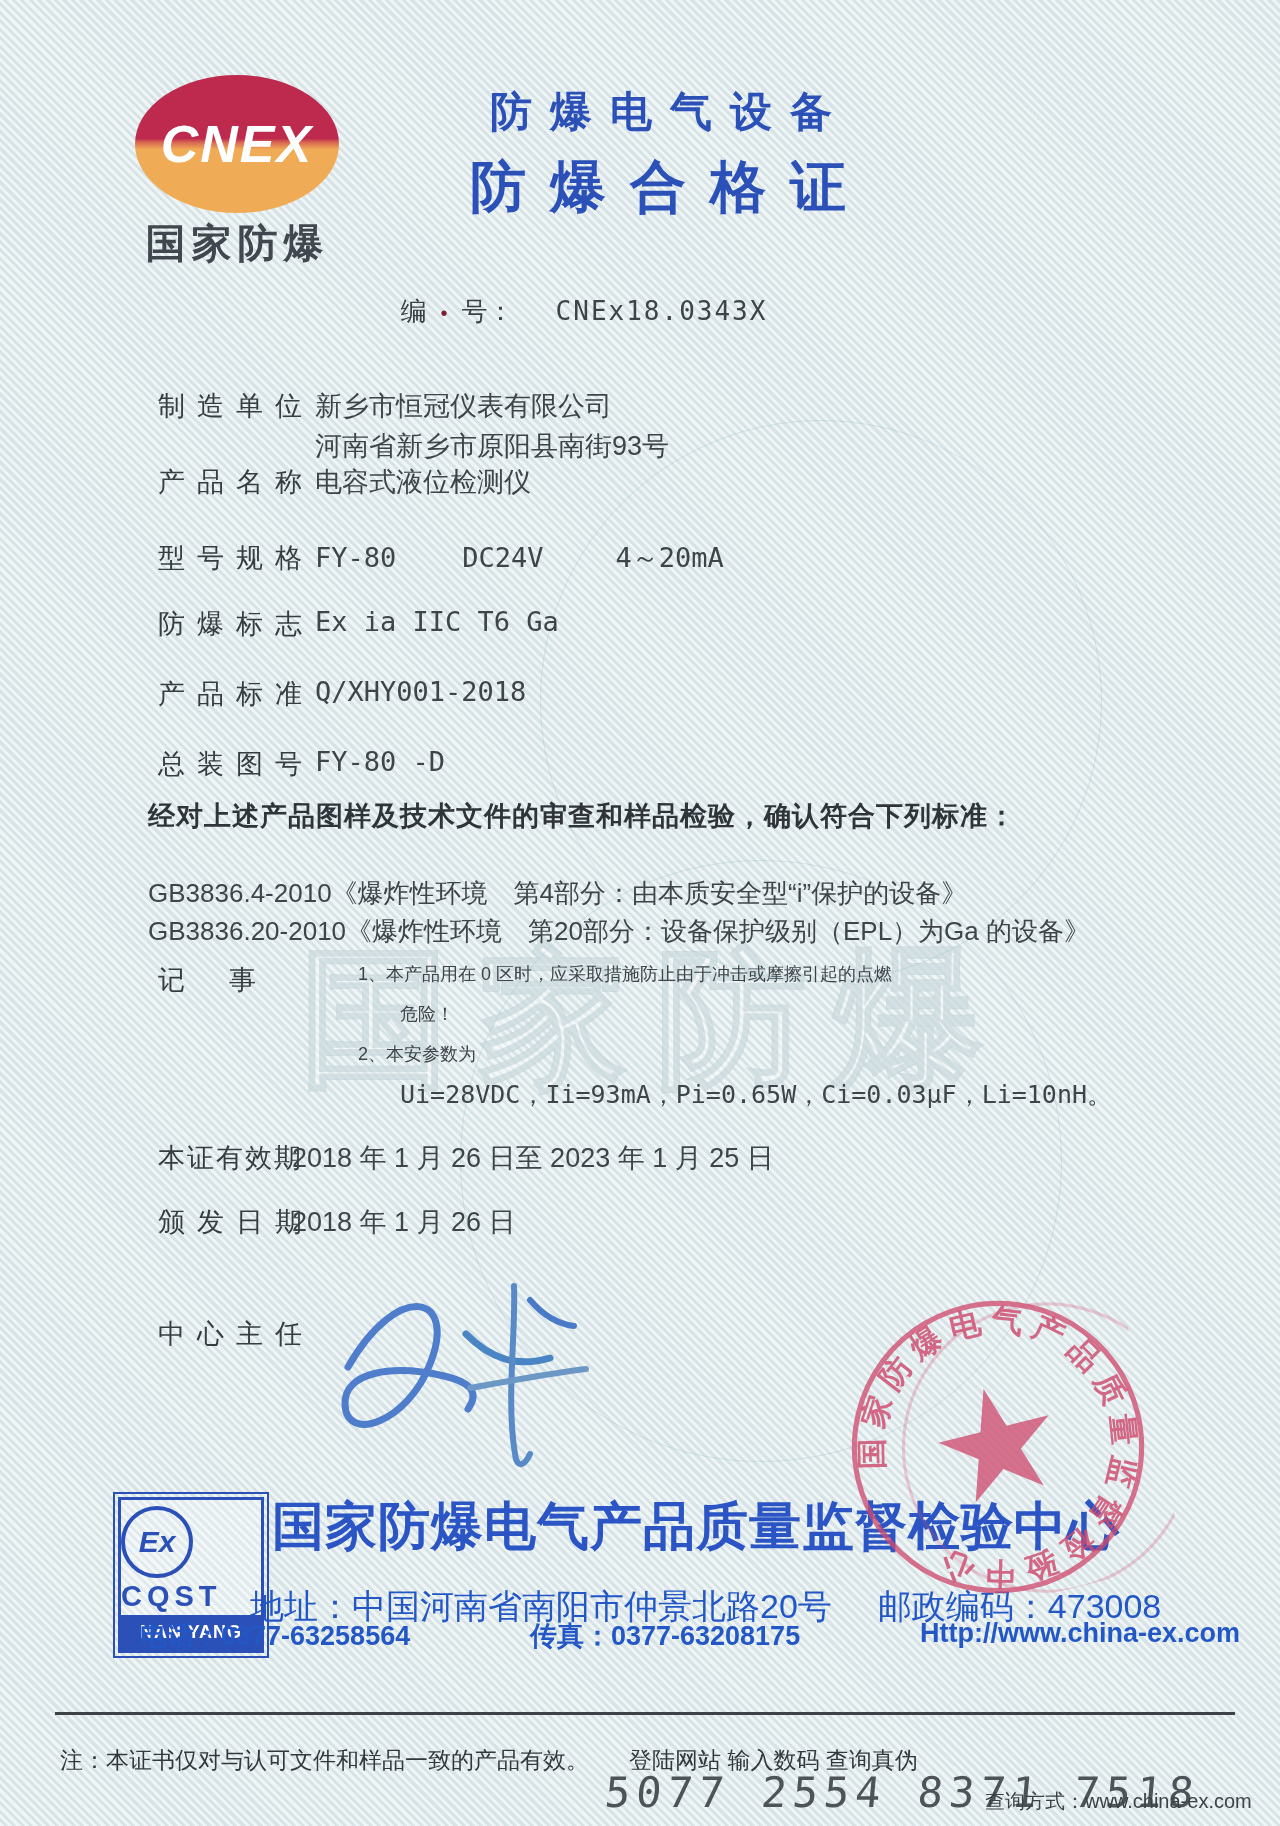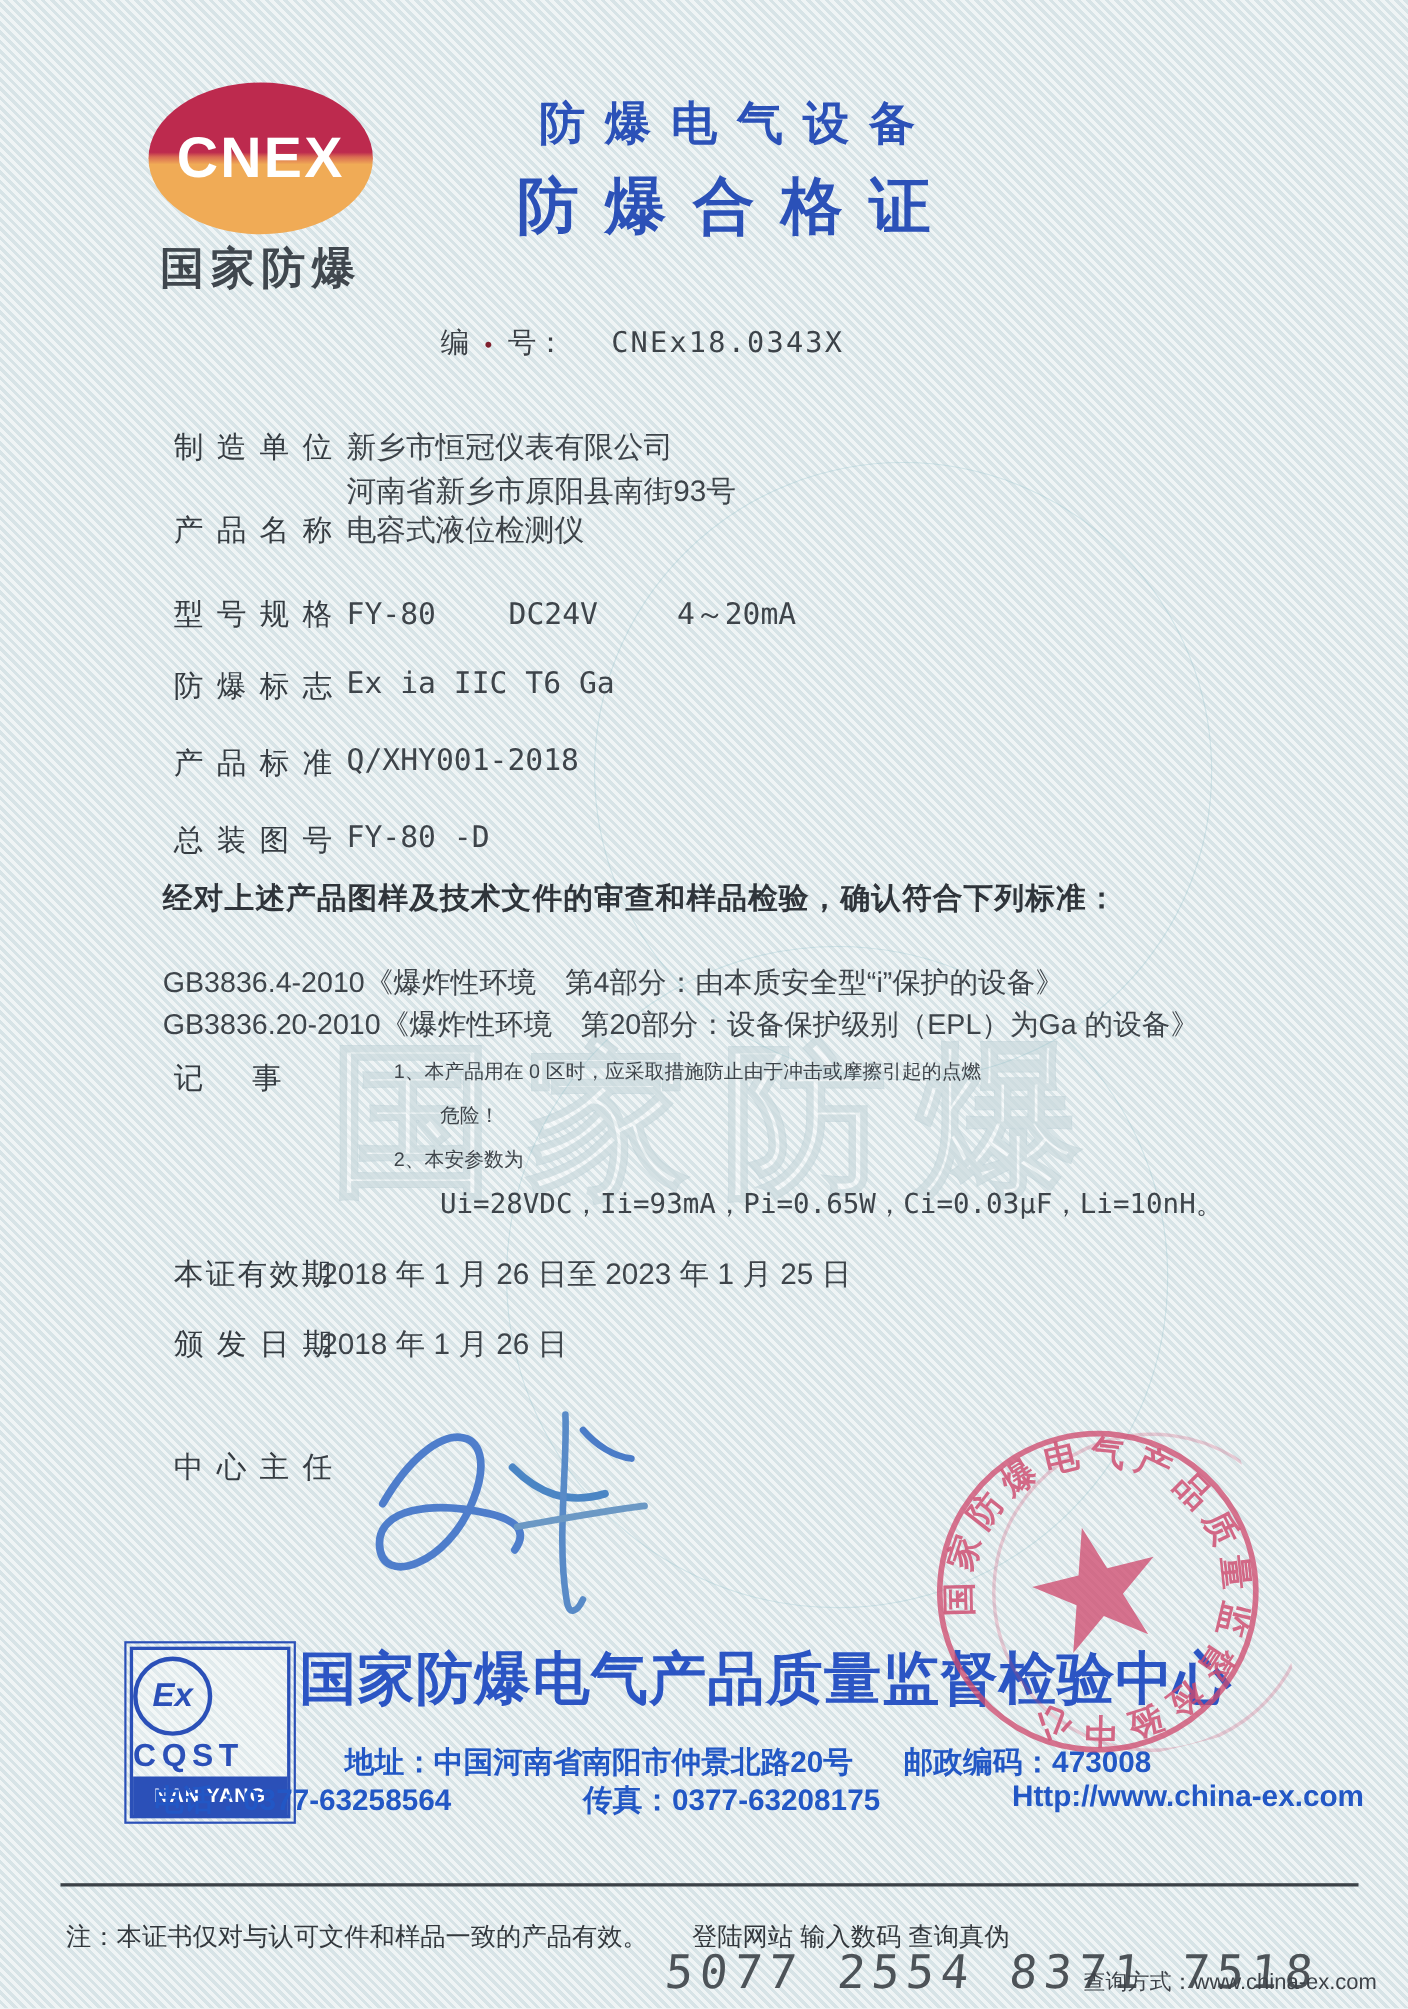--- a/index.html
+++ b/index.html
@@ -18,21 +18,21 @@
   .watermark{
     position:absolute;left:300px;top:920px;z-index:1;
     font-size:150px;font-weight:bold;letter-spacing:28px;
     color:rgba(255,255,255,.40);-webkit-text-stroke:2px rgba(185,205,212,.55);
     white-space:nowrap;
   }
   
   .cnex-ellipse{
     left:135px;top:75px;width:204px;height:138px;border-radius:50%;
     background:linear-gradient(#bd2a4e 0 46%, #d96a52 49%, #f0ab56 54% 100%);
-    display:flex;align-items:center;justify-content:center;z-index:3;
+    display:flex;align-items:center;justify-content:center;z-index:3;font-style:italic;
   }
   .cnex-text{color:#fff;font-weight:800;font-size:52px;letter-spacing:2px;}
   .cnex-caption{left:110px;top:216px;width:255px;text-align:center;font-size:40px;color:#40474e;letter-spacing:6px;font-weight:600;z-index:3;}
   
   .subtitle{left:360px;top:84px;width:620px;text-align:center;font-size:42px;font-weight:bold;color:#2b51b8;letter-spacing:18px;z-index:3;}
   .title{left:310px;top:150px;width:720px;text-align:center;font-size:56px;font-weight:bold;color:#2b51b8;letter-spacing:24px;z-index:3;}
   .certno{left:0;top:294px;width:1168px;text-align:center;font-size:26px;z-index:3;}
   .certno .dot{color:#7e1f2d;margin:0 14px;font-size:20px;}
   .certno .val{font-family:"DejaVu Sans Mono",monospace;margin-left:42px;letter-spacing:2px;color:#3d4349;}
   
@@ -55,21 +55,21 @@
   .exbox{
     left:118px;top:1497px;width:140px;height:150px;z-index:3;
     border:3px solid #2b50b8;outline:2px solid #2b50b8;outline-offset:3px;
     background:rgba(255,255,255,.25);display:flex;flex-direction:column;align-items:flex-start;
   }
   .excircle{margin-top:6px;width:64px;height:64px;border-radius:50%;border:4px solid #2b50b8;display:flex;align-items:center;justify-content:center;}
   .exword{color:#2b50b8;font-size:30px;font-weight:bold;font-style:italic;}
   .cqst{color:#2b50b8;font-size:29px;font-weight:bold;letter-spacing:5px;margin-top:2px;}
   .nanyang{margin-top:2px;width:100%;flex:1;background:#2b50b8;color:#fff;font-size:18px;font-weight:bold;display:flex;align-items:center;justify-content:center;letter-spacing:1px;}
   .orgname{left:272px;top:1492px;width:790px;font-size:52px;font-weight:bold;color:#2b55c4;letter-spacing:1px;z-index:3;white-space:nowrap;}
-  .addr{left:250px;top:1584px;width:860px;text-align:center;font-size:27px;font-weight:bold;color:#2257c5;z-index:3;white-space:nowrap;}
+  .addr{left:250px;top:1584px;width:860px;text-align:center;font-size:34px;font-weight:normal;color:#2257c5;z-index:3;white-space:nowrap;}
   .addr .gap{display:inline-block;width:46px;}
   .phone{left:140px;top:1618px;width:1100px;display:flex;justify-content:space-between;font-size:27px;font-weight:bold;color:#2257c5;z-index:3;white-space:nowrap;}
   
   .rule{left:55px;top:1712px;width:1180px;height:3px;background:#3c4248;z-index:3;}
   .fnote{left:60px;top:1745px;font-size:23px;color:#33383d;z-index:3;white-space:nowrap;}
   .fnote .hint{margin-left:40px;}
   .code{
     left:605px;top:1768px;font-size:42px;color:#4d5358;z-index:3;
     font-family:"DejaVu Sans Mono",monospace;letter-spacing:6px;transform:skewX(-5deg);white-space:nowrap;
   }

